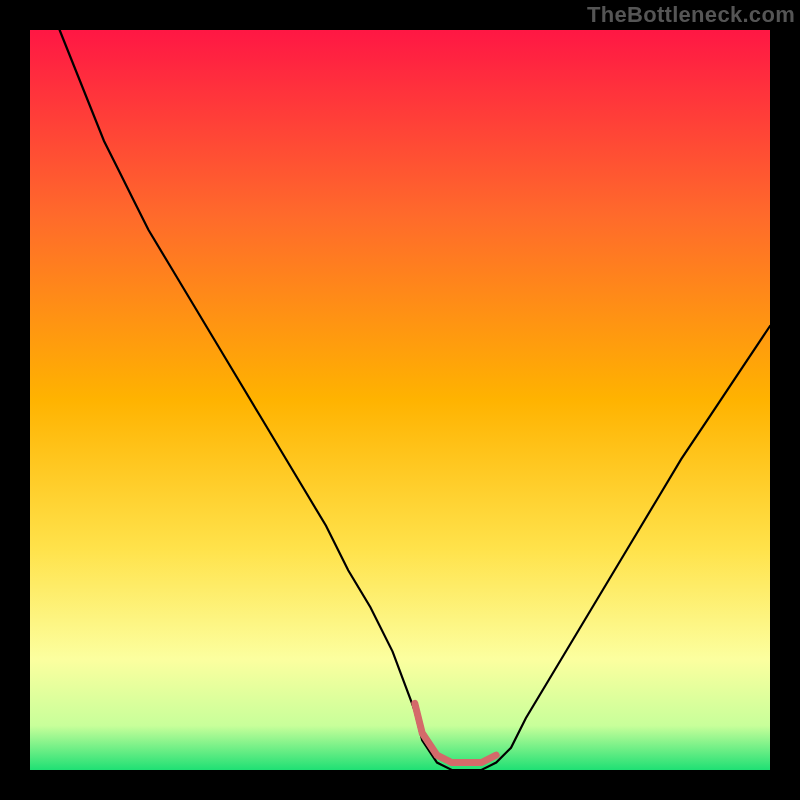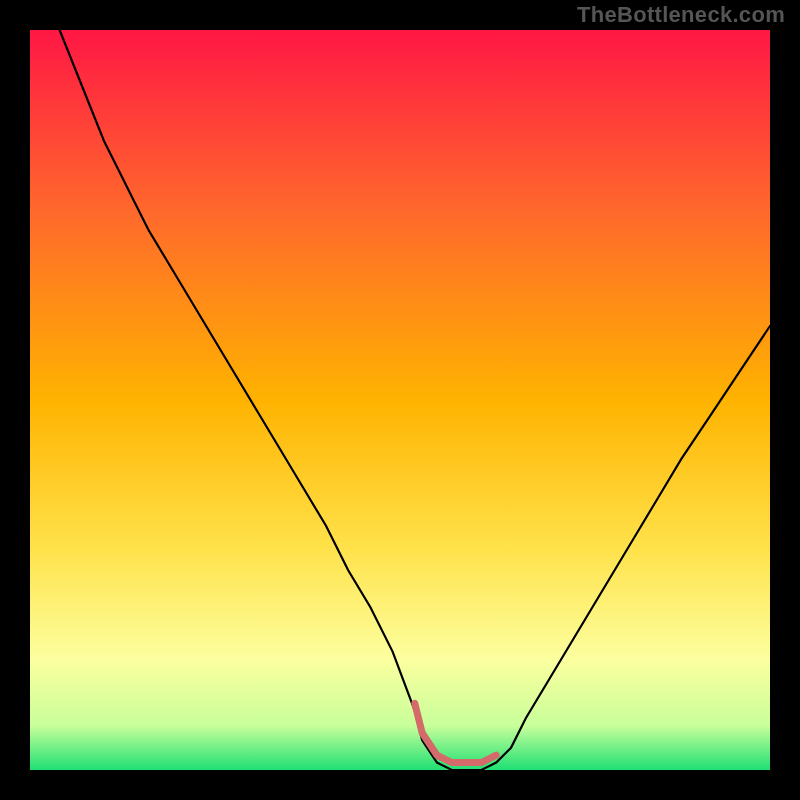--- a/index.html
+++ b/index.html
@@ -11,21 +11,21 @@
     overflow: hidden;
   }
   .container {
     position: relative;
     width: 800px;
     height: 800px;
   }
   .watermark {
     position: absolute;
     top: 2px;
-    right: 15px;
+    right: 5px;
     font-family: Arial, Helvetica, sans-serif;
     font-size: 22px;
     font-weight: 600;
     color: #555;
     z-index: 10;
     letter-spacing: 0.3px;
   }
   svg {
     display: block;
     position: absolute;

